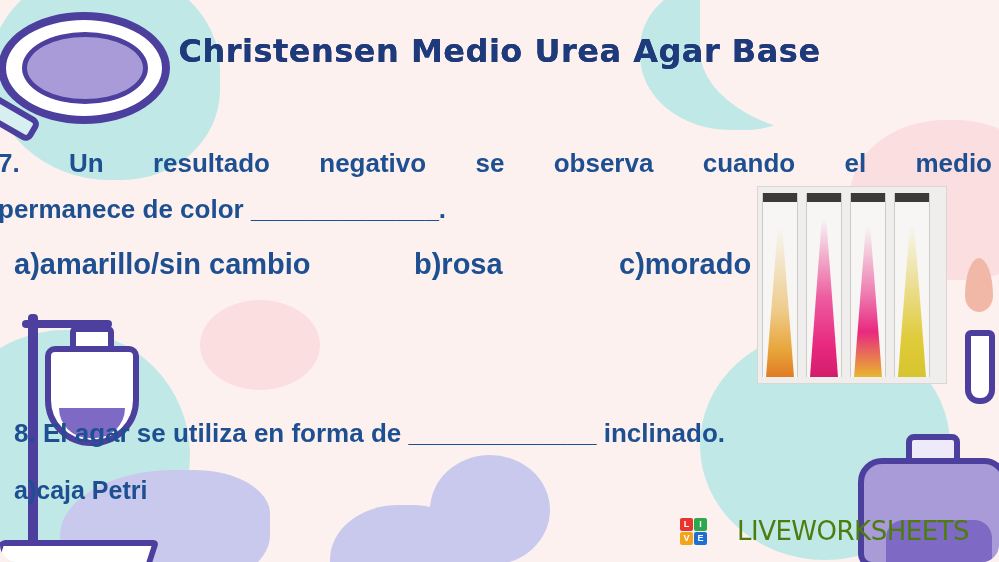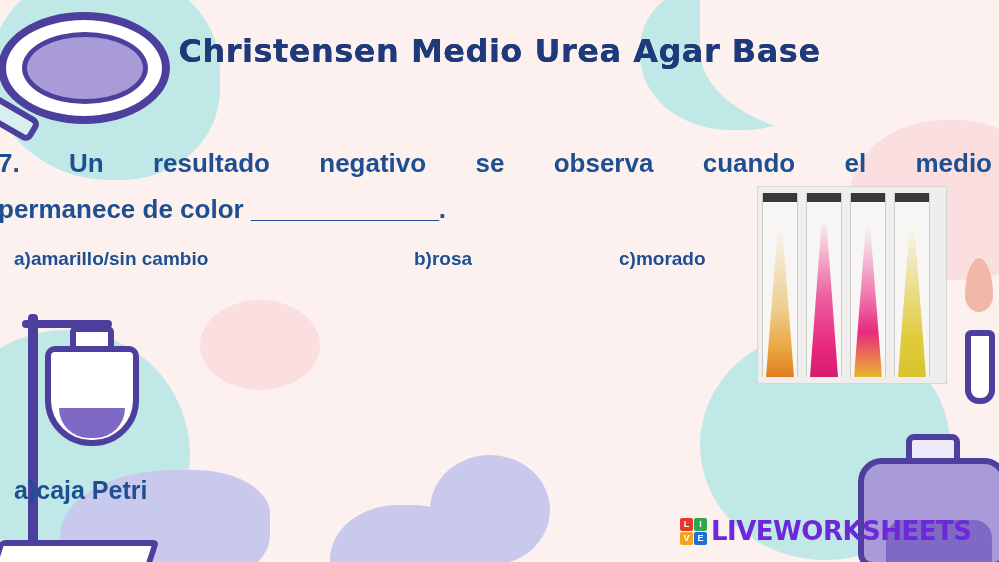--- a/index.html
+++ b/index.html
@@ -1,21 +1,21 @@
 <!DOCTYPE html>
 <html><head>
 <meta charset="utf-8">
 <style>
   html,body{margin:0;padding:0;}
   body{
     width:999px;height:562px;overflow:hidden;position:relative;
     background:#fdf1ef;
     font-family:"Liberation Sans", sans-serif;
   }
-  .stage{position:absolute;inset:0;overflow:hidden;}
+  .stage{position:absolute;inset:0;overflow:hidden;border-radius:17px;}
 
   
   .blob{position:absolute;border-radius:50%;}
   .b-teal1{width:230px;height:210px;left:-10px;top:-30px;background:#bfe8e6;border-radius:50% 50% 45% 55%;}
   .b-teal2{width:250px;height:250px;left:-60px;top:330px;background:#bfe8e6;border-radius:50%;}
   .b-teal3{width:250px;height:230px;left:700px;top:330px;background:#bfe8e6;border-radius:50%;}
   .b-teal4{width:180px;height:150px;left:640px;top:-20px;background:#bfe8e6;border-radius:50% 60% 45% 55%;}
   .b-lav1{width:150px;height:130px;left:790px;top:-40px;background:#c9c9ee;border-radius:55% 45% 60% 40%;}
   .b-lav2{width:120px;height:110px;left:430px;top:455px;background:#c9c9ee;border-radius:50%;}
   .b-lav3{width:150px;height:120px;left:330px;top:505px;background:#c9c9ee;border-radius:50% 50% 40% 60%;}
@@ -70,21 +70,21 @@
   .pip{position:absolute;left:965px;top:330px;width:30px;height:74px;background:#ffffff;border:6px solid #4c3f9e;border-radius:6px 6px 14px 14px;box-sizing:border-box;}
 
   
   .q{position:absolute;color:#1d4f91;font-weight:bold;}
   #q7-text{
     left:-6px;top:140px;width:1002px;font-size:26px;line-height:46px;
     text-align:justify;text-align-last:justify;
     padding:0 4px;box-sizing:border-box;
   }
   #q7-text span.line2{display:block;text-align:left;text-align-last:left;}
-  #q7-opts{left:14px;top:248px;width:780px;font-size:19px;}
+  #q7-opts{left:14px;top:248px;width:780px;font-size:29px;}
   #q7-opts .opt{display:inline-block;}
   #q7-opts .o1{width:400px;}
   #q7-opts .o2{width:205px;}
 
   #q8-text{left:14px;top:418px;font-size:26px;}
   #q8-opts{left:14px;top:476px;width:985px;font-size:25px;display:flex;justify-content:space-between;flex-direction:column;}
 
   
   .photo{
     position:absolute;left:757px;top:186px;width:188px;height:196px;
@@ -103,21 +103,21 @@
   .t4 .liq{height:152px;background:linear-gradient(to bottom,rgba(226,200,60,0) 0%,rgba(226,200,60,.6) 45%,#e0cb3a 75%,#d6c52e 100%);clip-path:polygon(42% 0,58% 0,100% 100%,0 100%);}
 
   
   .lws{position:absolute;left:680px;top:516px;display:flex;align-items:center;}
   .lws-badge{display:grid;grid-template-columns:13px 13px;grid-template-rows:13px 13px;gap:1px;margin-right:4px;}
   .lws-badge div{font-size:9px;font-weight:bold;color:#fff;display:flex;align-items:center;justify-content:center;border-radius:2px;font-family:"Liberation Sans",sans-serif;}
   .lw-l{background:#e8352e;}
   .lw-i{background:#2da84f;}
   .lw-v{background:#f2a51c;}
   .lw-e{background:#1f6fd0;}
-  .lws-text{font-family:"DejaVu Sans",sans-serif;font-weight:bold;font-size:26px;color:#6d28d9;letter-spacing:-.5px;}
+  .lws-text{font-family:"DejaVu Sans",sans-serif;font-weight:normal;font-size:26px;color:#4d7c0f;letter-spacing:-.5px;margin-left:26px;}
 </style>
 </head>
 <body>
 
 <div class="stage">
 
   <div class="blob b-teal1"></div>
   <div class="blob b-teal4"></div>
   <div class="blob b-lav1"></div>
   <div class="wave-top"></div>
@@ -176,20 +176,21 @@
   </div>
 
   <div class="q" id="q7-text">
     <span>7. Un resultado negativo se observa cuando el medio</span>
     <span class="line2">permanece de color _____________.</span>
   </div>
   <div class="q" id="q7-opts">
     <span class="opt o1">a)amarillo/sin cambio</span><span class="opt o2">b)rosa</span><span class="opt">c)morado</span>
   </div>
 
+  <div class="q" id="q8-text">8. El agar se utiliza en forma de _____________ inclinado.</div>
   <div class="q" id="q8-opts">
     <span>a)caja Petri</span>
   </div>
 
   <div class="lws">
     <div class="lws-badge">
       <div class="lw-l">L</div>
       <div class="lw-i">I</div>
       <div class="lw-v">V</div>
       <div class="lw-e">E</div>

